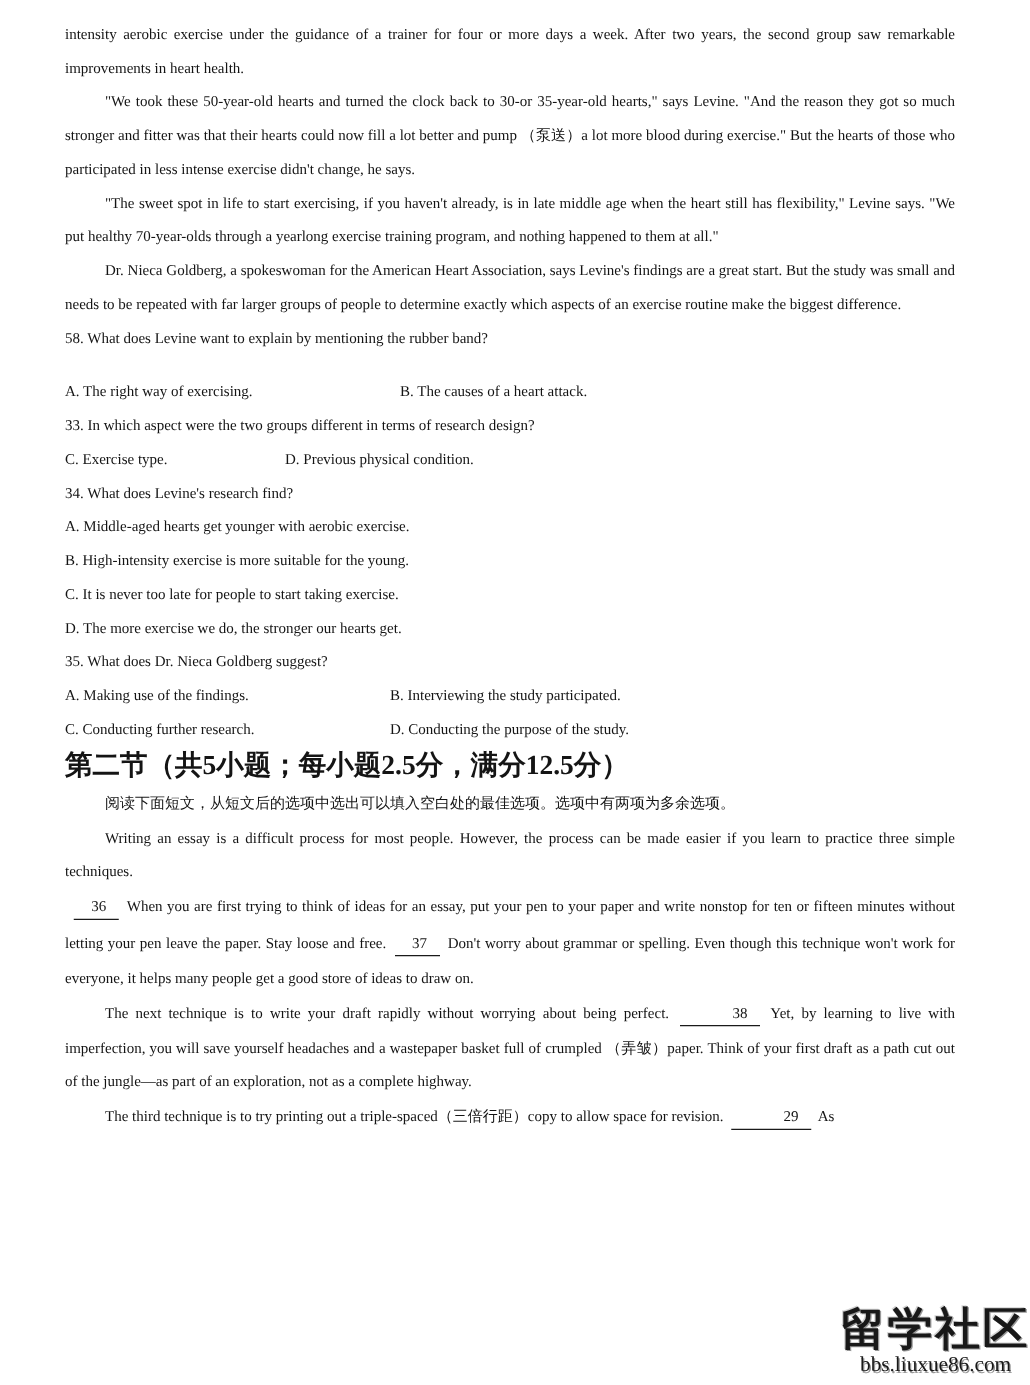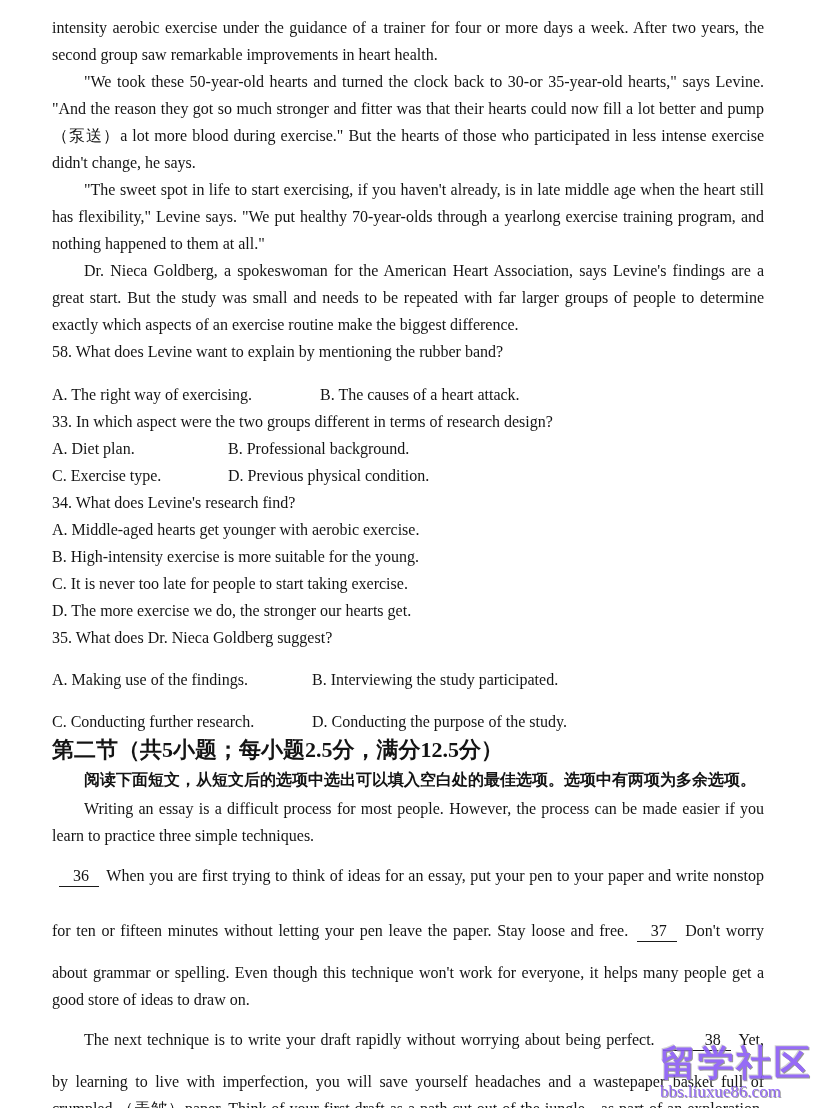--- a/index.html
+++ b/index.html
@@ -12,88 +12,86 @@
     font-family: "Liberation Serif", "DejaVu Serif", serif;
     color: #141414;
   }
   .page {
     position: absolute;
     top: 14px;
     left: 52px;
     width: 712px;
   }
   p, .line, .opt-row {
-    font-size: 16px;
+    font-size: 12px;
     line-height: 27px;
   }
   .para { text-align: justify; }
   .indent { text-indent: 32px; }
   .small-indent { text-indent: 4px; }
   .opt-row { white-space: nowrap; }
   .opt { display: inline-block; }
   .w268 { width: 268px; margin-top: 16px; }
   .w176 { width: 176px; }
-  .w260 { width: 260px; margin-top: 15px; }
+  .w260 { width: 260px; }
   .blank {
     display: inline-block;
     min-width: 34px;
     padding: 0 10px;
-    margin: 17px 3px;
+    margin: 4px 3px;
     text-align: center;
     border-bottom: 1.4px solid #1a1a1a;
     line-height: 20px;
   }
   .sec-header {
     font-weight: bold;
     font-size: 22px;
     line-height: 30px;
     text-indent: 0;
   }
-  .cn { line-height: 30px; font-weight: bold; }
+  .cn { line-height: 30px; }
   .watermark {
     position: absolute;
-    right: 12px;
+    right: 0;
     bottom: 6px;
     text-align: left;
-    color: #8b5cf6;
+    color: #000000;
     opacity: 0.9;
     user-select: none;
   }
   .watermark .wm-title {
     font-size: 36px;
     font-weight: bold;
     letter-spacing: 2px;
     line-height: 38px;
     text-shadow: 1px 1px 0 #8d8d8d, -1px -1px 0 #cfcfcf;
   }
   .watermark .wm-url {
     font-size: 17px;
     line-height: 20px;
     text-shadow: 1px 1px 0 #8d8d8d;
+    margin-left: 16px;
   }
 </style>
 </head>
 <body>
 
 <div class="page">
 
   <p class="para">intensity aerobic exercise under the guidance of a trainer for four or more days a week. After two years, the second group saw remarkable improvements in heart health.</p>
   <p class="para indent">"We took these 50-year-old hearts and turned the clock back to 30-or 35-year-old hearts," says Levine. "And the reason they got so much stronger and fitter was that their hearts could now fill a lot better and pump （泵送）a lot more blood during exercise." But the hearts of those who participated in less intense exercise didn't change, he says.</p>
   <p class="para indent">"The sweet spot in life to start exercising, if you haven't already, is in late middle age when the heart still has flexibility," Levine says. "We put healthy 70-year-olds through a yearlong exercise training program, and nothing happened to them at all."</p>
   <p class="para indent">Dr. Nieca Goldberg, a spokeswoman for the American Heart Association, says Levine's findings are a great start. But the study was small and needs to be repeated with far larger groups of people to determine exactly which aspects of an exercise routine make the biggest difference.</p>
 
   <div class="line">58. What does Levine want to explain by mentioning the rubber band?</div>
   <div class="opt-row">
     <span class="opt w268">A. The right way of exercising.</span><span class="opt">B. The causes of a heart attack.</span>
   </div>
 
   <div class="line">33. In which aspect were the two groups different in terms of research design?</div>
-  <div class="opt-row">
-    <span class="opt w176">A. Diet plan.</span><span class="opt">B. Professional background.</span>
-  </div>
   <div class="opt-row">
     <span class="opt w176">C. Exercise type.</span><span class="opt">D. Previous physical condition.</span>
   </div>
 
   <div class="line">34. What does Levine's research find?</div>
   <div class="line">A. Middle-aged hearts get younger with aerobic exercise.</div>
   <div class="line">B. High-intensity exercise is more suitable for the young.</div>
   <div class="line">C. It is never too late for people to start taking exercise.</div>
   <div class="line">D. The more exercise we do, the stronger our hearts get.</div>
 

